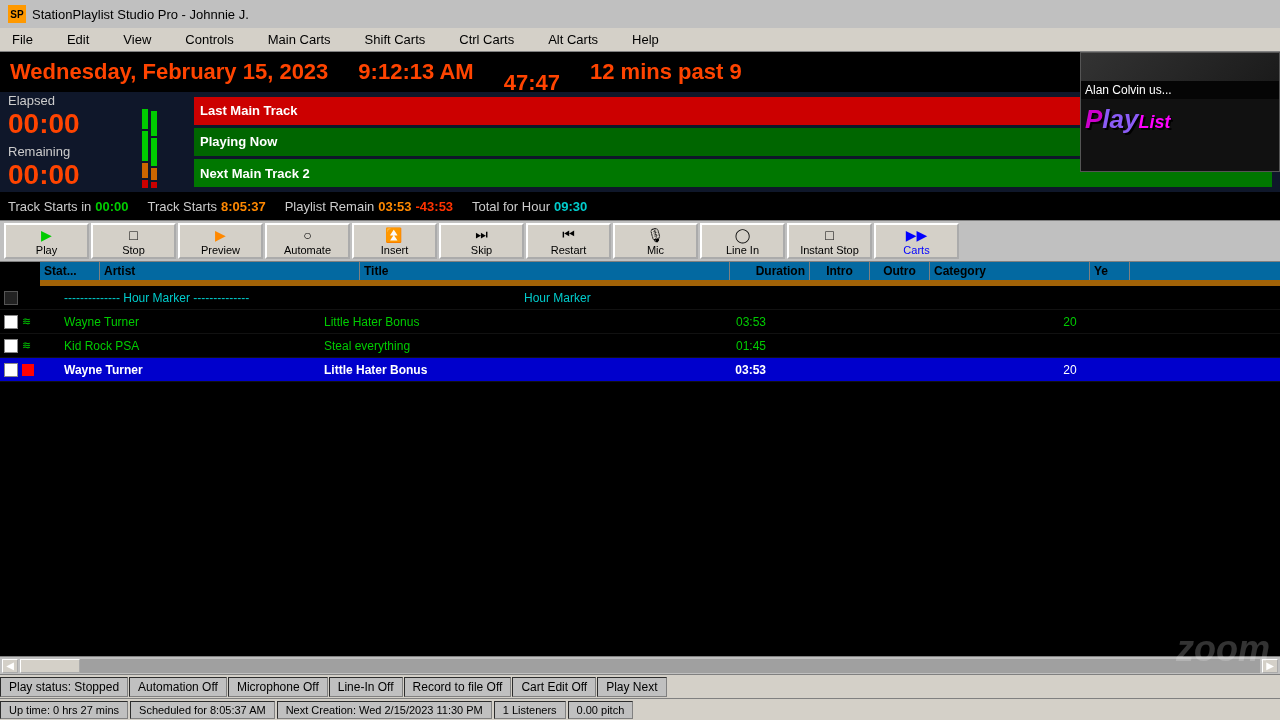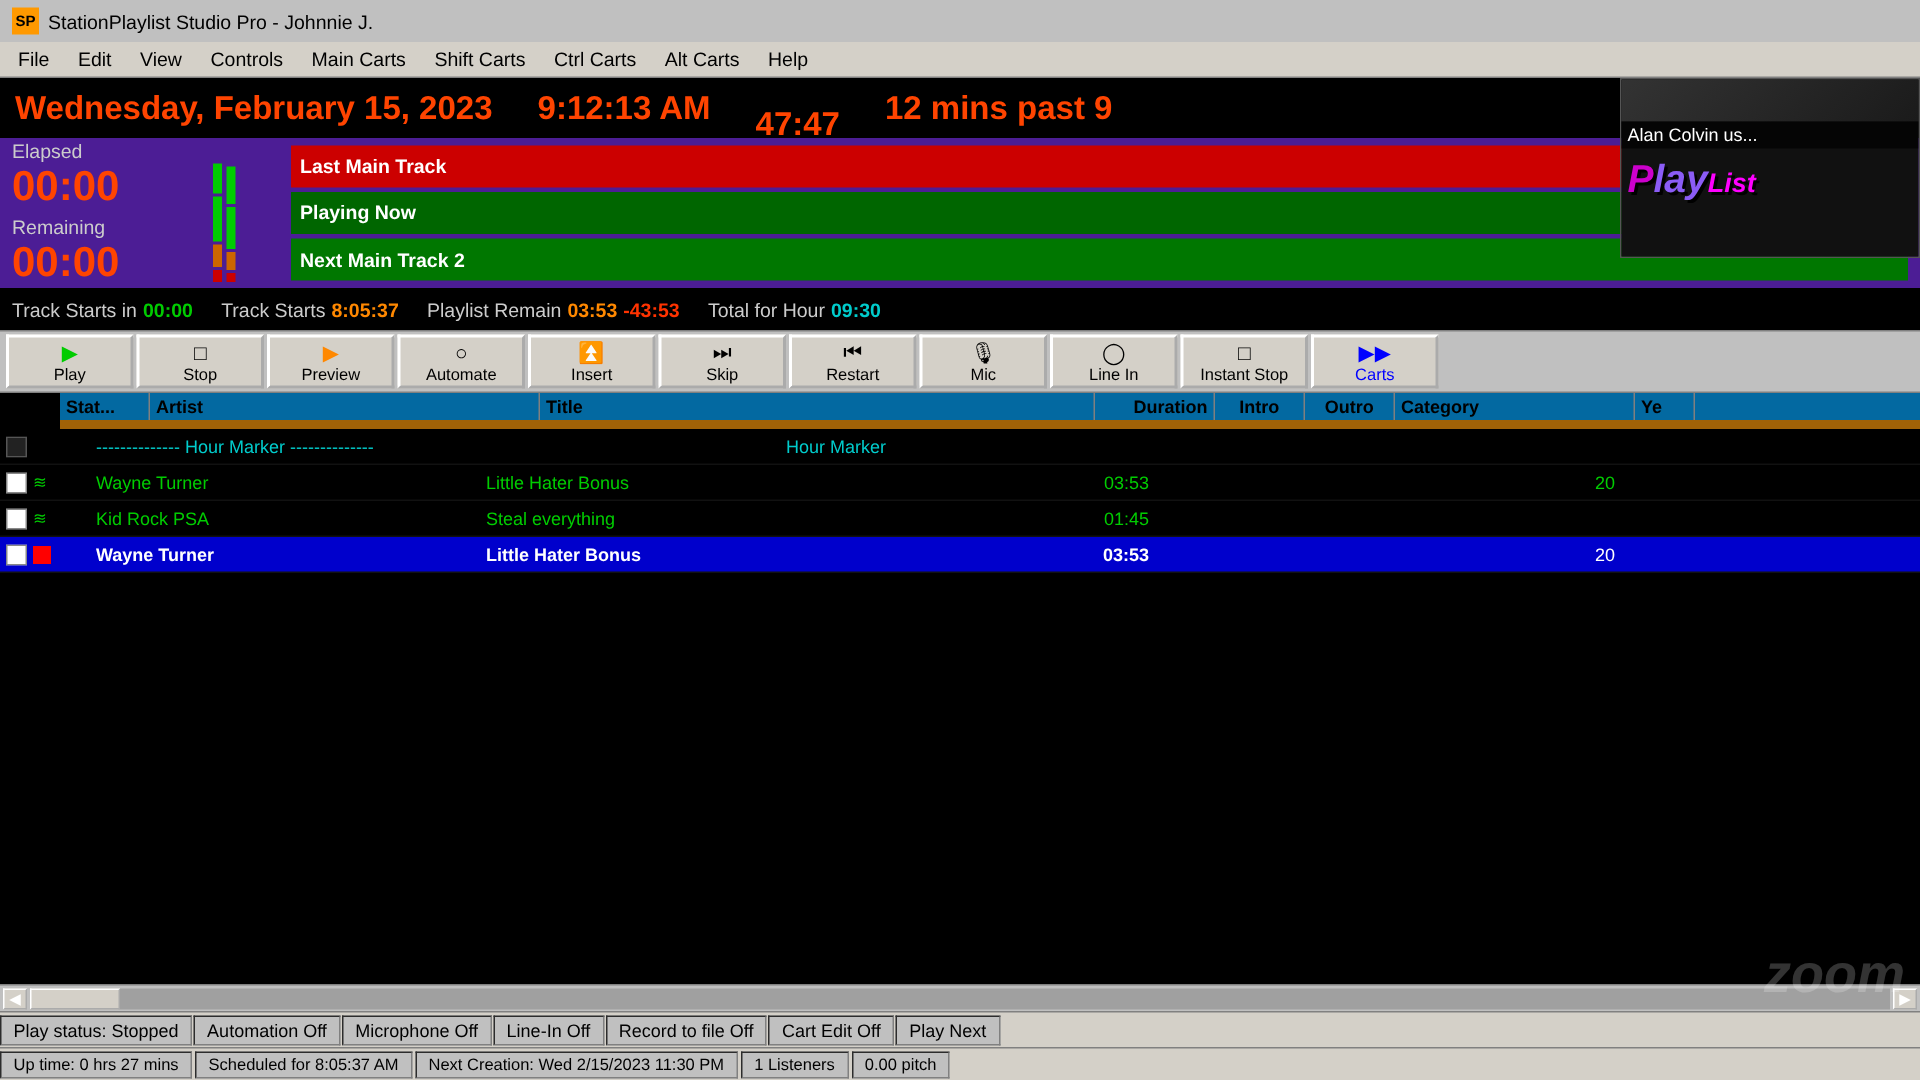--- a/index.html
+++ b/index.html
@@ -39,21 +39,21 @@
       font-weight: normal;
     }
 
     
     #menu-bar {
       background: #d4d0c8;
       height: 24px;
       display: flex;
       align-items: center;
       padding: 0 4px;
-      gap: 3px;
+      gap: 18px;
       border-bottom: 1px solid #808080;
     }
     .menu-item {
       padding: 2px 8px;
       font-size: 13px;
       color: #000;
       cursor: pointer;
     }
 
     
@@ -126,21 +126,21 @@
       color: #cc00cc;
       font-size: 28px;
       font-weight: bold;
       font-style: italic;
       padding: 4px 6px;
       text-shadow: 2px 2px #000;
     }
 
     
     #transport-info {
-      background: #4c1d95;
+      background: #0f172a;
       display: flex;
       align-items: stretch;
       height: 100px;
       padding: 4px 8px;
       gap: 24px;
     }
     #elapsed-remaining {
       display: flex;
       flex-direction: column;
       justify-content: center;

